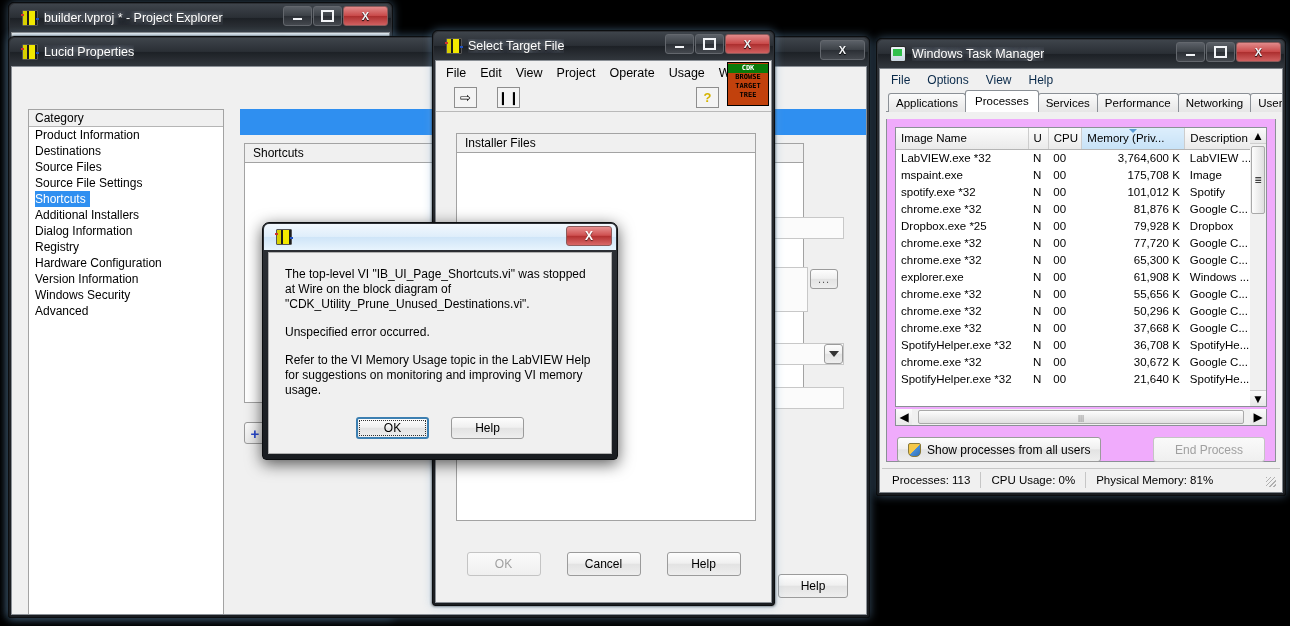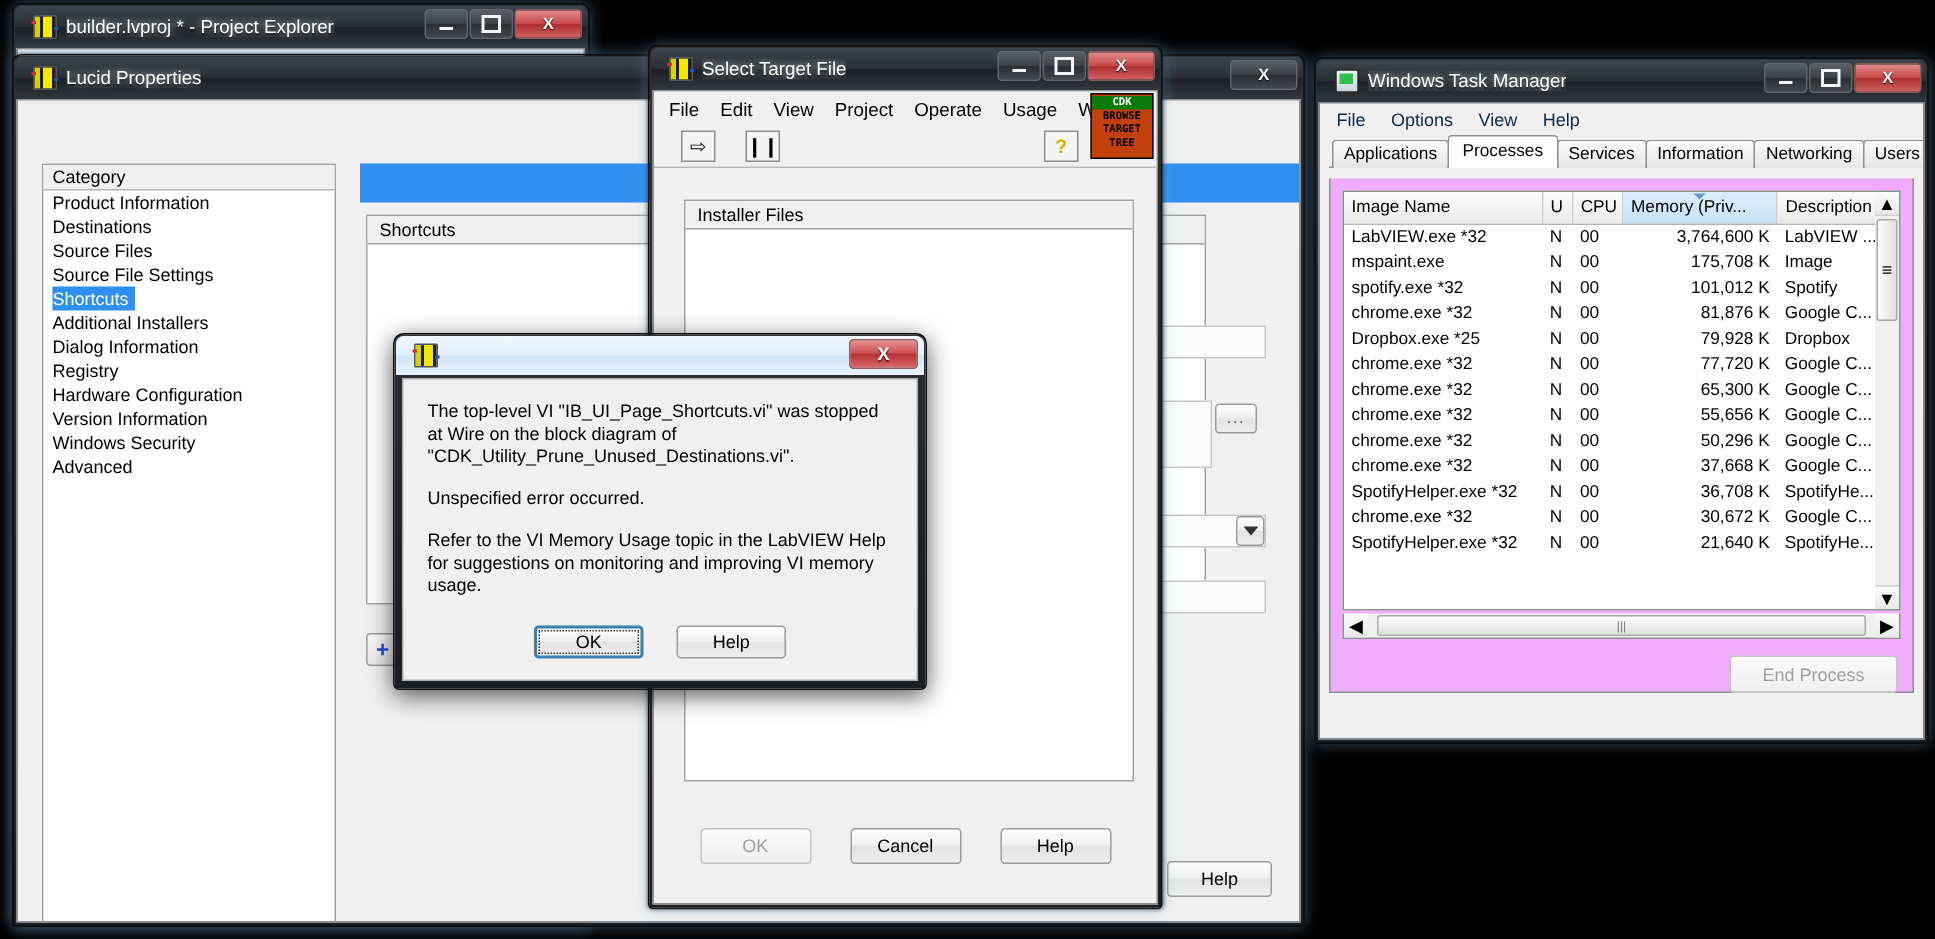--- a/index.html
+++ b/index.html
@@ -477,21 +477,21 @@
           <span>File</span>
           <span>Options</span>
           <span>View</span>
           <span>Help</span>
         </div>
 
         <div class="tm-tabstrip">
           <div class="tm-tab">Applications</div>
           <div class="tm-tab active">Processes</div>
           <div class="tm-tab">Services</div>
-          <div class="tm-tab">Information</div>
+          <div class="tm-tab">Performance</div>
           <div class="tm-tab">Networking</div>
           <div class="tm-tab">Users</div>
         </div>
 
         <div class="tm-panel">
 
           <div class="tm-gridwrap">
             <table class="tm-grid">
               <colgroup>
                 <col style="width:118px">
@@ -553,20 +553,27 @@
                   <td>Google C...</td>
                 </tr>
                 <tr>
                   <td>chrome.exe *32</td>
                   <td>N</td>
                   <td>00</td>
                   <td class="num">65,300 K</td>
                   <td>Google C...</td>
                 </tr>
                 <tr>
+                  <td>explorer.exe</td>
+                  <td>N</td>
+                  <td>00</td>
+                  <td class="num">61,908 K</td>
+                  <td>Windows ...</td>
+                </tr>
+                <tr>
                   <td>chrome.exe *32</td>
                   <td>N</td>
                   <td>00</td>
                   <td class="num">55,656 K</td>
                   <td>Google C...</td>
                 </tr>
                 <tr>
                   <td>chrome.exe *32</td>
                   <td>N</td>
                   <td>00</td>
@@ -612,20 +619,30 @@
           </div>
 
           <div class="tm-hscroll">
             <div class="arr">◀</div>
             <div class="track">
               <div class="thumb">|||</div>
             </div>
             <div class="arr">▶</div>
           </div>
 
+          <div class="btn tm-showall">
+            <span class="shield"></span>
+            <span>Show processes from all users</span>
+          </div>
           <div class="btn disabled tm-endproc">End Process</div>
         </div>
 
+        <div class="tm-status">
+          <span class="cell">Processes: 113</span>
+          <span class="cell">CPU Usage: 0%</span>
+          <span class="cell">Physical Memory: 81%</span>
+          <span class="tm-grip"></span>
+        </div>
       </div>
     </div>
   </div>
 
 </div>
 
 </body></html>

